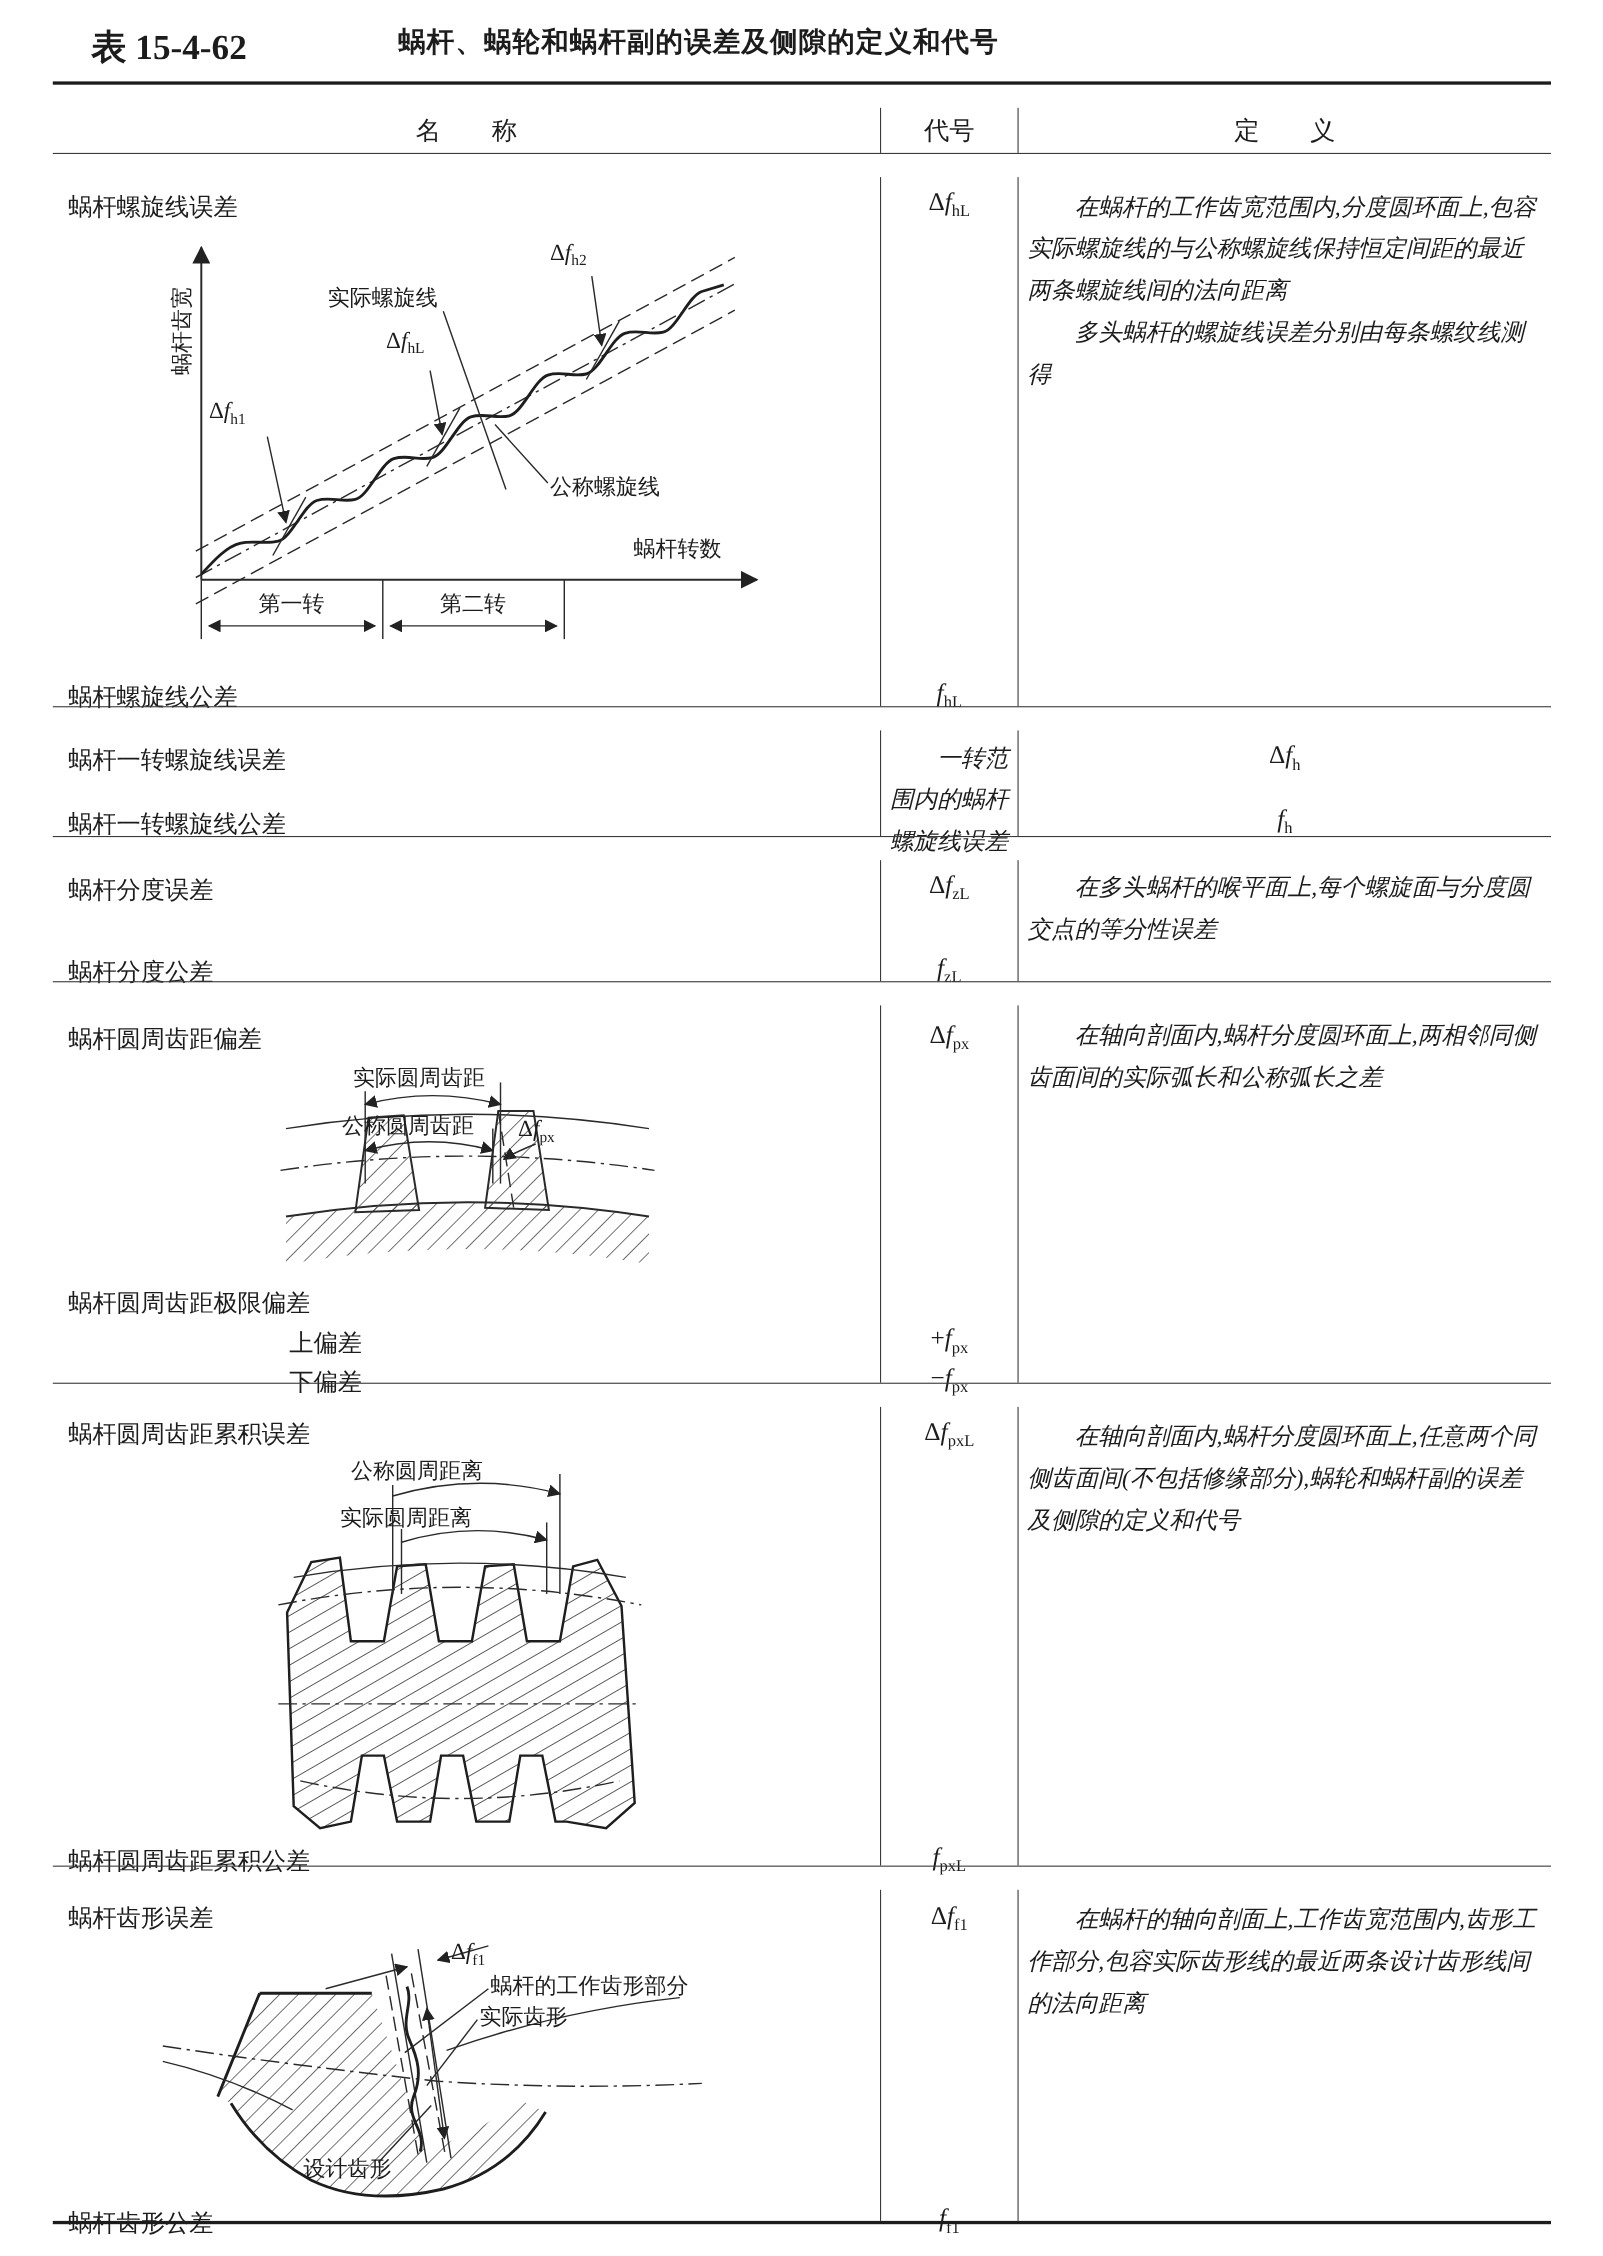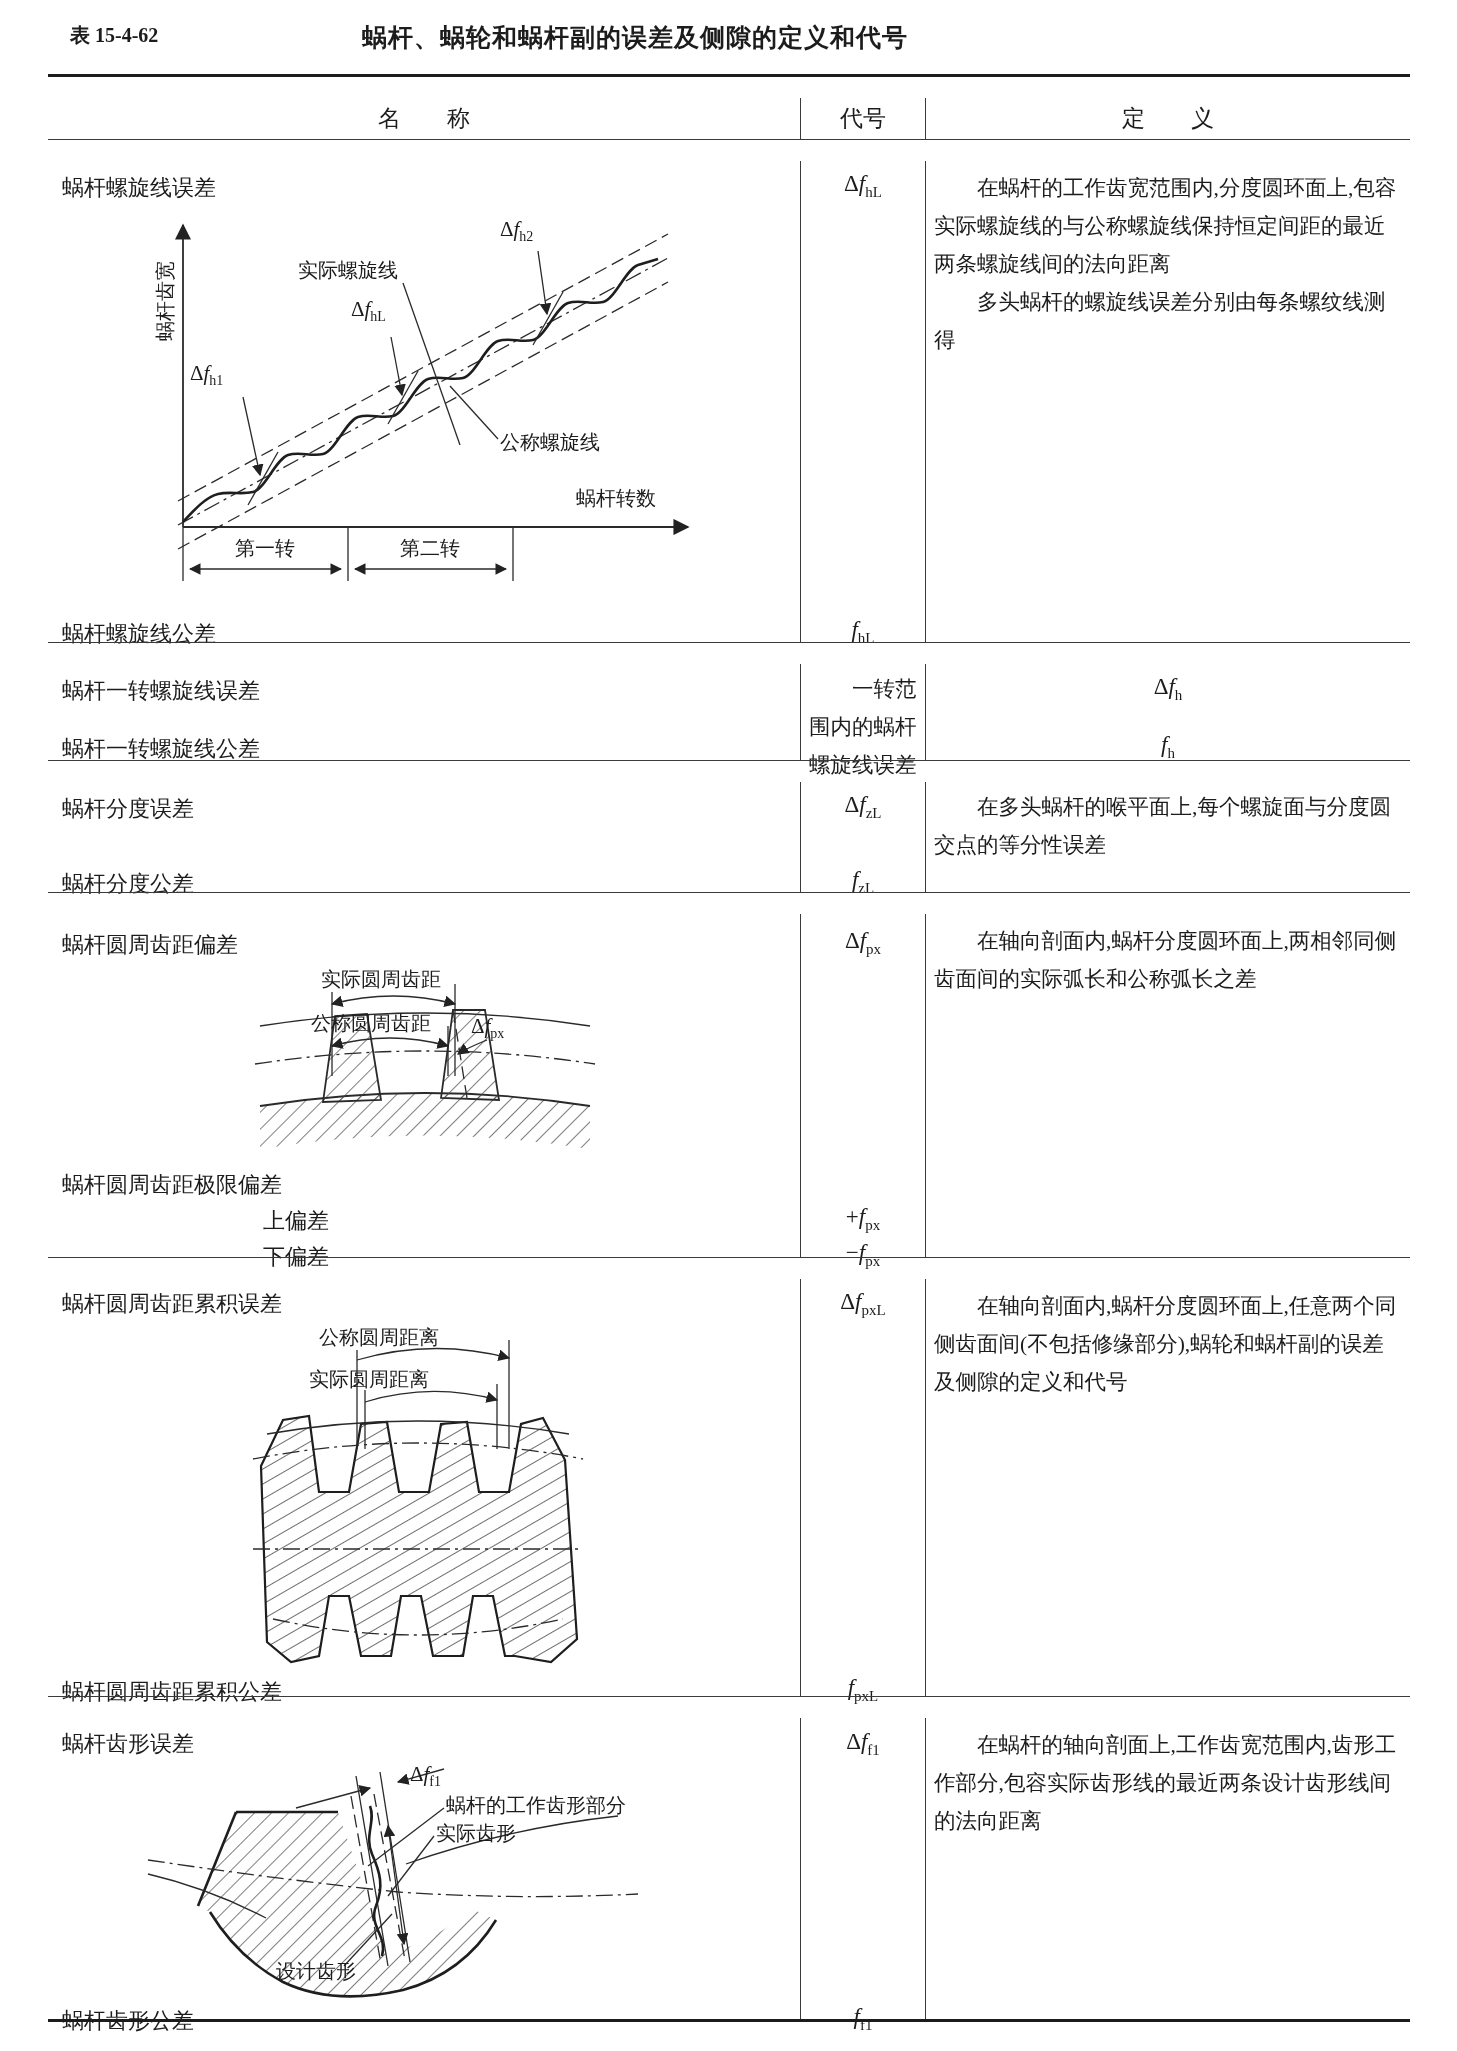--- a/index.html
+++ b/index.html
@@ -1,33 +1,33 @@
 <!DOCTYPE html>
 <html><head>
 <meta charset="utf-8">
 <style>
   html,body{margin:0;padding:0;background:#ffffff;}
   #page{position:relative;width:1457px;height:2051px;background:#fff;
         font-family:"Liberation Serif","DejaVu Serif",serif;color:#1c1c1c;}
-  .cap-label{position:absolute;left:70px;top:22px;font-weight:bold;font-size:20px;}
+  .cap-label{position:absolute;left:83px;top:22px;font-weight:bold;font-size:32px;}
   .cap-title{position:absolute;left:635px;top:21px;transform:translateX(-50%);
              font-weight:bold;font-size:25px;white-space:nowrap;letter-spacing:1px;}
   #tbl{position:absolute;left:48px;top:74px;width:1362px;
        border-top:3px solid #1c1c1c;border-bottom:3px solid #1c1c1c;}
   .row{display:grid;grid-template-columns:752px 125px 485px;position:relative;}
   .row + .row{border-top:1.5px solid #3a3a3a;}
   .c{position:relative;margin-top:21px;}
   .c2,.c3{border-left:1.2px solid #3a3a3a;}
   .hrow{height:62px;}
   .hcell{display:flex;align-items:center;justify-content:center;font-size:23px;}
   .nm{position:absolute;font-size:22px;white-space:nowrap;}
   .sym{position:absolute;left:0;right:0;text-align:center;font-size:23px;white-space:nowrap;}
   .sym .f{font-style:italic;font-family:"Liberation Serif",serif;}
   .sym sub{font-size:15px;line-height:0;}
-  .def{position:absolute;left:8px;right:8px;font-size:21.5px;line-height:38px;}
+  .def{position:absolute;left:8px;right:8px;font-size:21.5px;line-height:38px;font-style:italic;}
   .def p{margin:0;text-indent:2em;}
   .diag{position:absolute;}
   .dlb{position:absolute;font-size:20px;white-space:nowrap;color:#1c1c1c;}
   .dsym{position:absolute;font-size:21px;white-space:nowrap;}
   .dsym .f{font-style:italic;}
   .dsym sub{font-size:14px;line-height:0;}
   .vlab{position:absolute;transform:rotate(-90deg);transform-origin:0 0;}
   svg{position:absolute;left:0;top:0;overflow:visible;}
   .tn{stroke:#2a2a2a;stroke-width:1.3;fill:none;}
   .tm{stroke:#2a2a2a;stroke-width:1.8;fill:none;}

